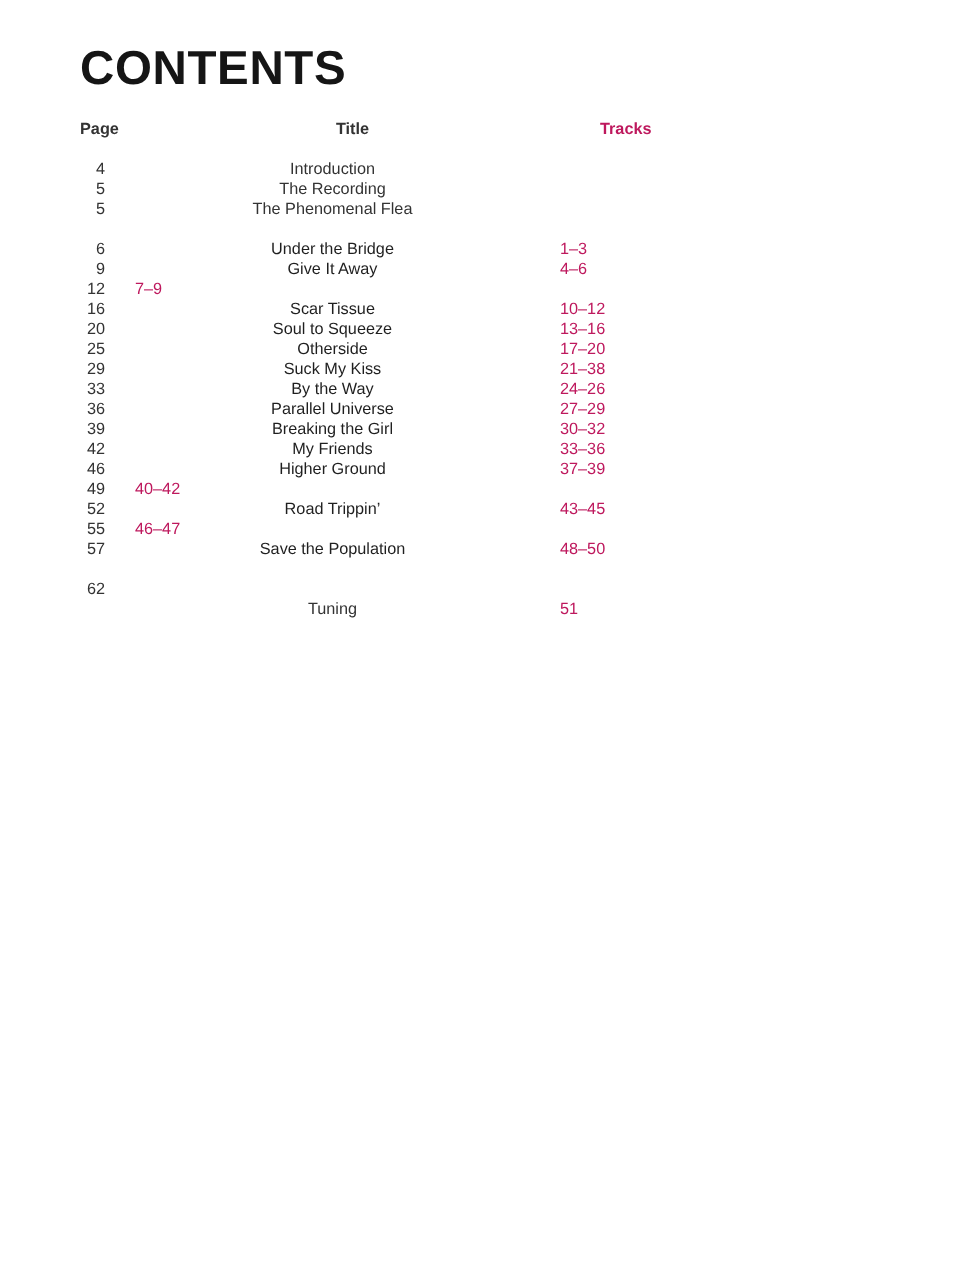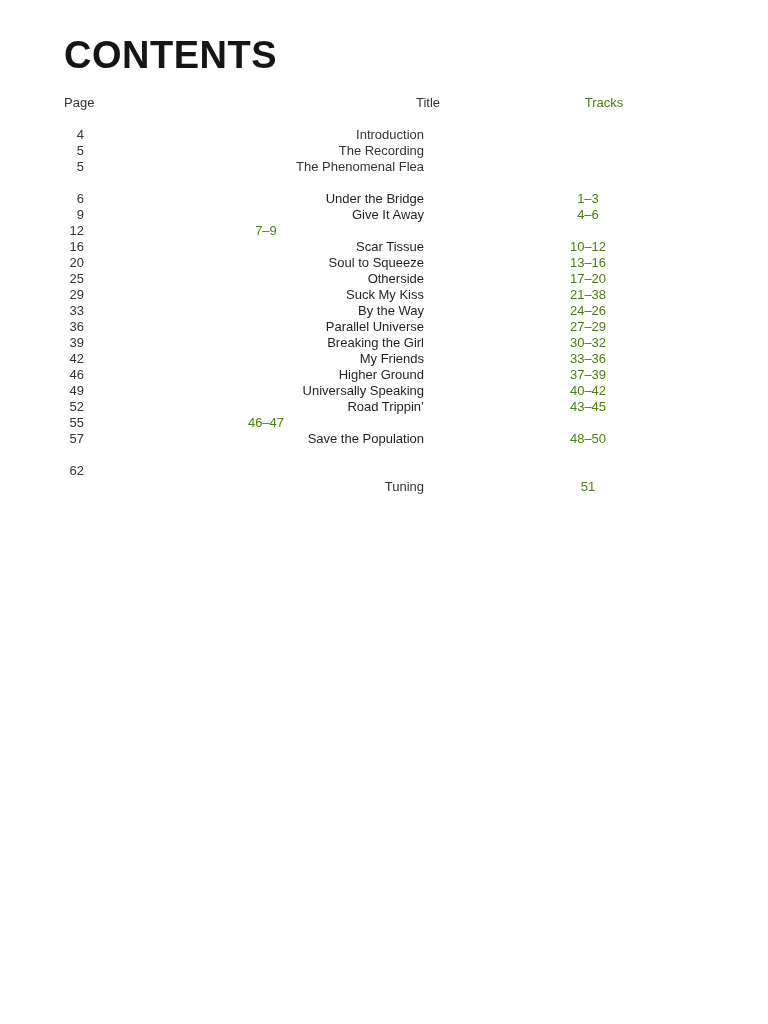--- a/index.html
+++ b/index.html
@@ -27,40 +27,40 @@
   .toc-grid-row {
     display: grid;
     grid-template-columns: 20px 316px auto;
     column-gap: 24px;
     line-height: 16px;
     font-size: 13px;
     align-items: baseline;
   }
   .toc-header {
     margin-top: 21px;
-    font-weight: 400;
+    font-weight: 700;
     color: #1f1f1f;
     gap: 40px;
   }
   .toc-header .cell-page { text-align: left; white-space: nowrap; overflow: visible; }
   .toc-body { margin-top: 16px; }
   .toc-section { margin-bottom: 16px; }
   .cell-page {
     text-align: right;
     color: #333333;
     white-space: nowrap;
   }
   .cell-title {
-    text-align: right;
+    text-align: center;
     color: #333333;
     white-space: nowrap;
   }
   .cell-tracks {
-    text-align: center;
-    color: #4d7c0f;
+    text-align: left;
+    color: #be185d;
     white-space: nowrap;
   }
   .toc-row.bold .cell-title {
     font-weight: 400;
     color: #1f1f1f;
   }
 </style>
 </head>
 <body>
 
@@ -147,21 +147,20 @@
     <span class="cell-title">My Friends</span>
     <span class="cell-tracks">33–36</span>
   </div>
         <div class="toc-grid-row toc-row bold">
     <span class="cell-page">46</span>
     <span class="cell-title">Higher Ground</span>
     <span class="cell-tracks">37–39</span>
   </div>
         <div class="toc-grid-row toc-row bold">
     <span class="cell-page">49</span>
-    <span class="cell-title">Universally Speaking</span>
     <span class="cell-tracks">40–42</span>
   </div>
         <div class="toc-grid-row toc-row bold">
     <span class="cell-page">52</span>
     <span class="cell-title">Road Trippin’</span>
     <span class="cell-tracks">43–45</span>
   </div>
         <div class="toc-grid-row toc-row bold">
     <span class="cell-page">55</span>
     <span class="cell-tracks">46–47</span>

